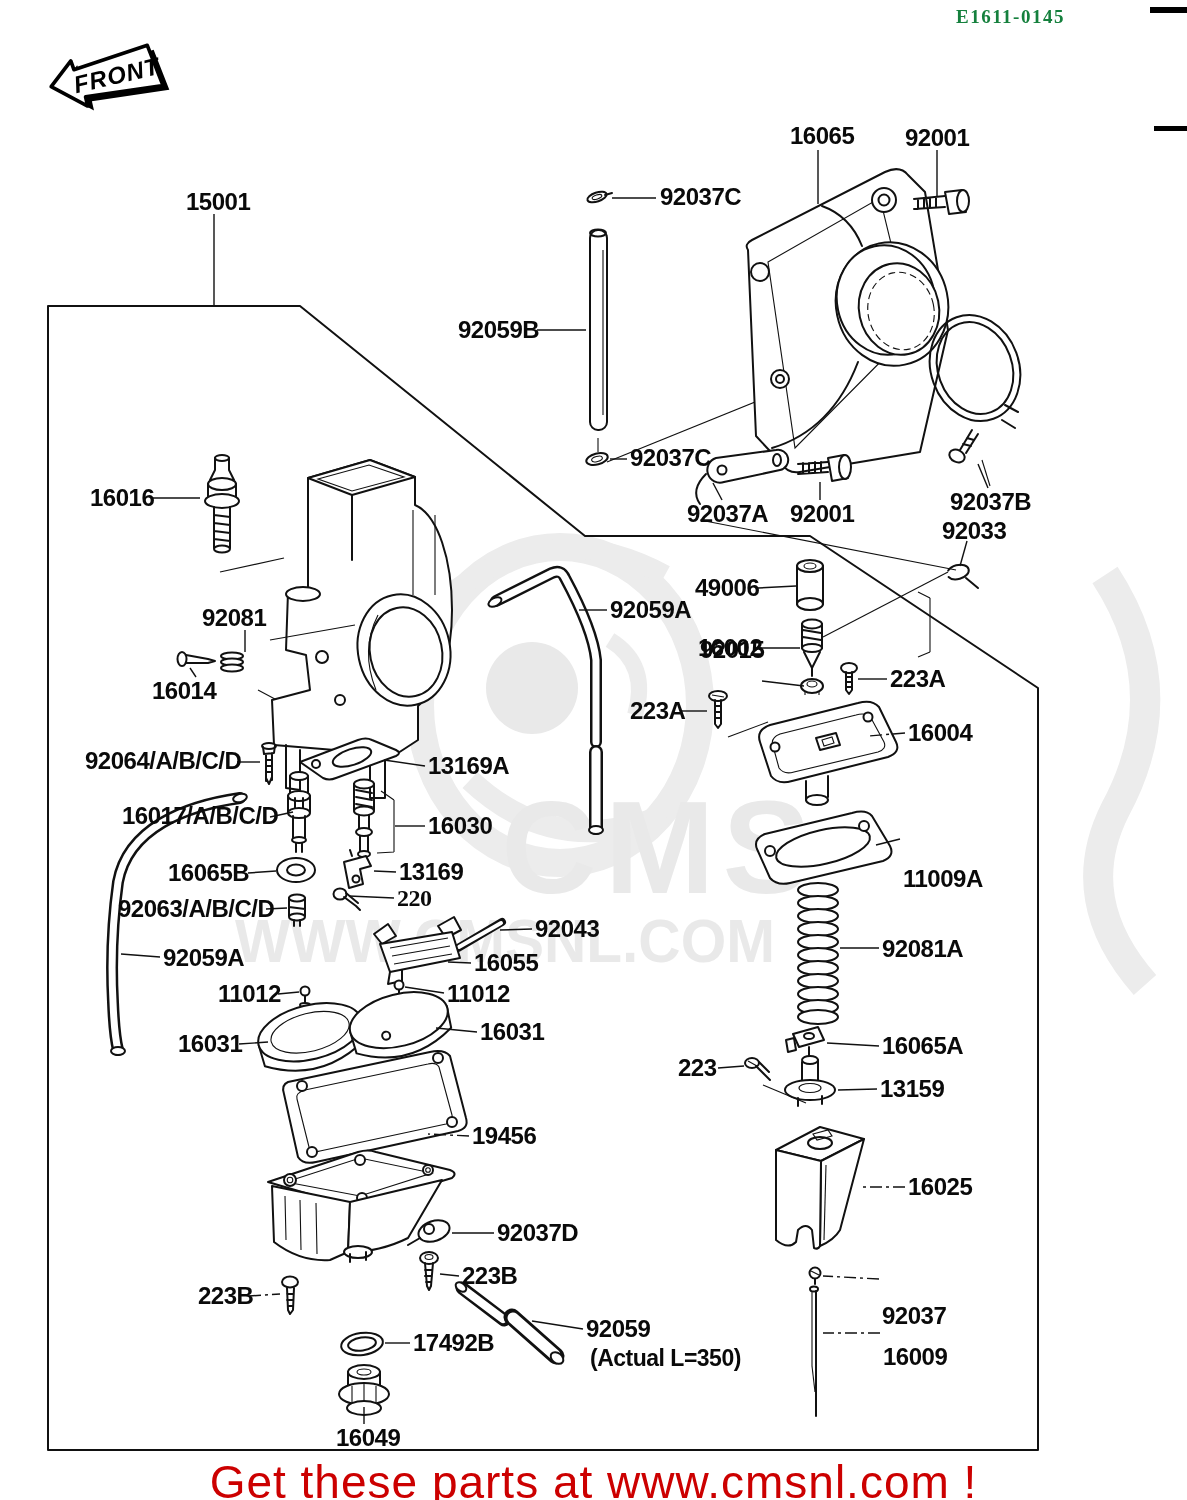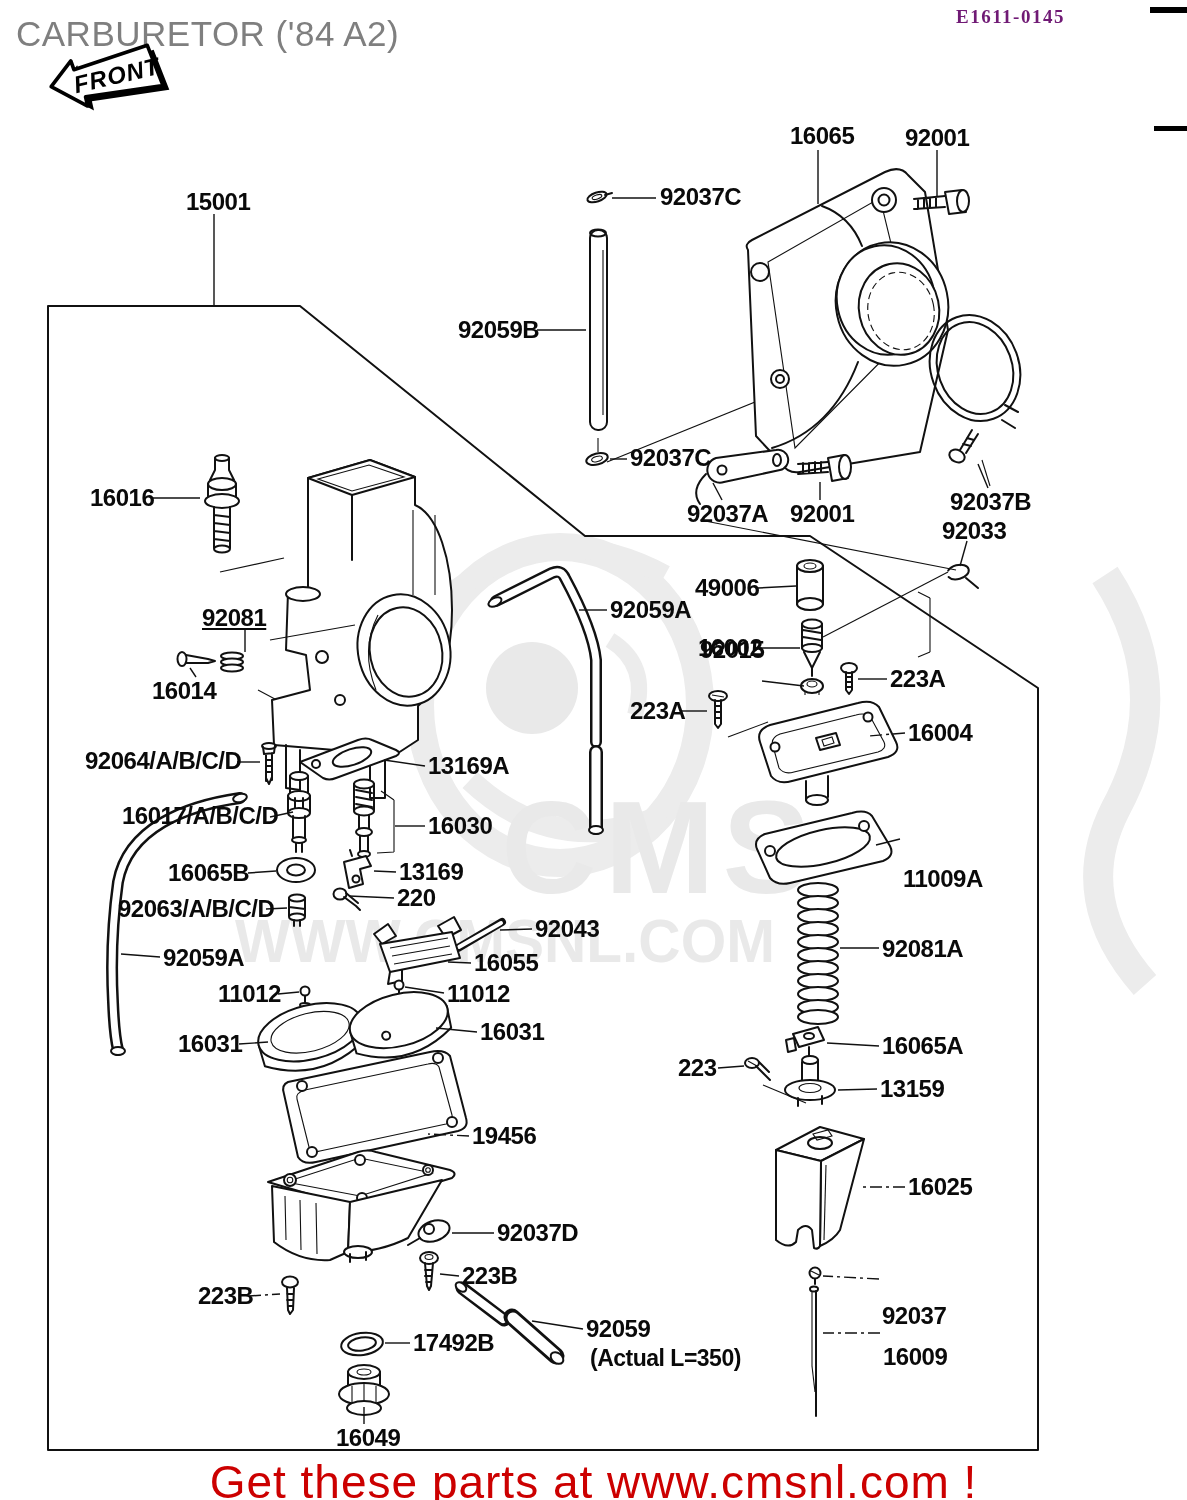--- a/index.html
+++ b/index.html
@@ -2,21 +2,21 @@
 <html><head>
 <meta charset="utf-8">
 <style>
   html,body{margin:0;padding:0;background:#fff;}
   #stage{position:relative;width:1187px;height:1500px;background:#fff;overflow:hidden;
          font-family:"Liberation Sans",sans-serif;}
   #art{position:absolute;left:0;top:0;}
   #page-title{position:absolute;left:16px;top:14px;font-size:35px;color:#7f7f7f;
               letter-spacing:.5px;white-space:nowrap;}
   #doc-code{position:absolute;left:956px;top:6px;font-family:"Liberation Serif",serif;
-            font-size:19px;font-weight:700;color:#701a75;letter-spacing:1.5px;}
+            font-size:19px;font-weight:700;color:#15803d;letter-spacing:1.5px;}
   .reg-dash{position:absolute;background:#000;}
   #reg-dash-1{left:1150px;top:7px;width:37px;height:6px;}
   #reg-dash-2{left:1154px;top:126px;width:33px;height:5px;}
   #labels{position:absolute;left:0;top:0;width:100%;height:100%;}
   .part-label{position:absolute;font-weight:700;font-size:24px;line-height:1;
               letter-spacing:-0.5px;color:#0a0a0a;white-space:nowrap;}
   .part-note{position:absolute;font-weight:700;font-size:23px;line-height:1;
              letter-spacing:-0.5px;color:#0a0a0a;white-space:nowrap;}
   #footer-banner{position:absolute;left:0;top:1455px;width:100%;text-align:center;
                  color:#cc0000;font-size:46px;font-weight:400;letter-spacing:1px;}
@@ -25,21 +25,20 @@
   .thin{stroke:#111;stroke-width:1.1;fill:none;}
   .wm{fill:#e9e9e9;}
   .wmln{stroke:#ececec;fill:none;}
   .wmtext{fill:#e9e9e9;font-family:"Liberation Sans",sans-serif;font-weight:700;}
 </style>
 </head>
 <body>
 
 <div id="stage">
 
-  <div id="page-title">CARBURETOR ('84 A2)</div>
   <div id="doc-code">E1611-0145</div>
   <div id="reg-dash-1" class="reg-dash"></div>
   <div id="reg-dash-2" class="reg-dash"></div>
 
   <svg id="art" width="1187" height="1500" viewBox="0 0 1187 1500" xmlns="http://www.w3.org/2000/svg">
 
     <g>
       <ellipse class="wmln" cx="560" cy="705" rx="140" ry="158" stroke-width="28"></ellipse>
       <path class="wmln" d="M455,590 Q555,515 665,575" stroke-width="20"></path>
       <path class="wmln" d="M470,780 Q555,860 665,815" stroke-width="22"></path>
@@ -489,29 +488,29 @@
       <div class="part-label" style="left: 660px; top: 185px;">92037C</div>
       <div class="part-label" style="left: 790px; top: 124px;">16065</div>
       <div class="part-label" style="left: 905px; top: 126px;">92001</div>
       <div class="part-label" style="left: 458px; top: 318px;">92059B</div>
       <div class="part-label" style="left: 630px; top: 446px;">92037C</div>
       <div class="part-label" style="left: 687px; top: 502px;">92037A</div>
       <div class="part-label" style="left: 790px; top: 502px;">92001</div>
       <div class="part-label" style="left: 950px; top: 490px;">92037B</div>
       <div class="part-label" style="left: 942px; top: 519px;">92033</div>
       <div class="part-label" style="left: 90px; top: 486px;">16016</div>
-      <div class="part-label" style="left: 202px; top: 606px; text-decoration: underline;">92081</div>
+      <div class="part-label" style="left: 202px; top: 606px;">92081</div>
       <div class="part-label" style="left: 152px; top: 679px;">16014</div>
       <div class="part-label" style="left: 85px; top: 749px;">92064/A/B/C/D</div>
       <div class="part-label" style="left: 428px; top: 754px;">13169A</div>
       <div class="part-label" style="left: 122px; top: 804px;">16017/A/B/C/D</div>
       <div class="part-label" style="left: 428px; top: 814px;">16030</div>
       <div class="part-label" style="left: 168px; top: 861px;">16065B</div>
       <div class="part-label" style="left: 399px; top: 860px;">13169</div>
-      <div class="part-label" style="left: 397px; top: 886px;">220</div>
+      <div class="part-label" style="left: 397px; top: 886px; font-family: Liberation Serif, serif;">220</div>
       <div class="part-label" style="left: 118px; top: 897px; text-align: center;">92063/A/B/C/D</div>
       <div class="part-label" style="left: 163px; top: 946px;">92059A</div>
       <div class="part-label" style="left: 535px; top: 917px;">92043</div>
       <div class="part-label" style="left: 474px; top: 951px;">16055</div>
       <div class="part-label" style="left: 218px; top: 982px;">11012</div>
       <div class="part-label" style="left: 447px; top: 982px;">11012</div>
       <div class="part-label" style="left: 178px; top: 1032px;">16031</div>
       <div class="part-label" style="left: 480px; top: 1020px;">16031</div>
       <div class="part-label" style="left: 610px; top: 598px;">92059A</div>
       <div class="part-label" style="left: 695px; top: 576px;">49006</div>

